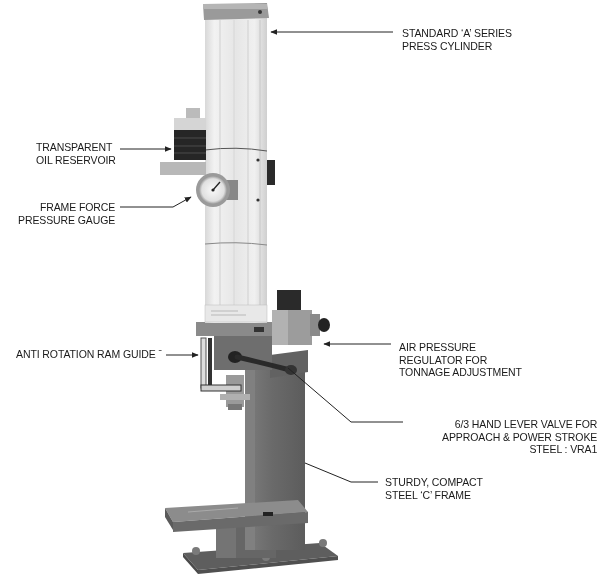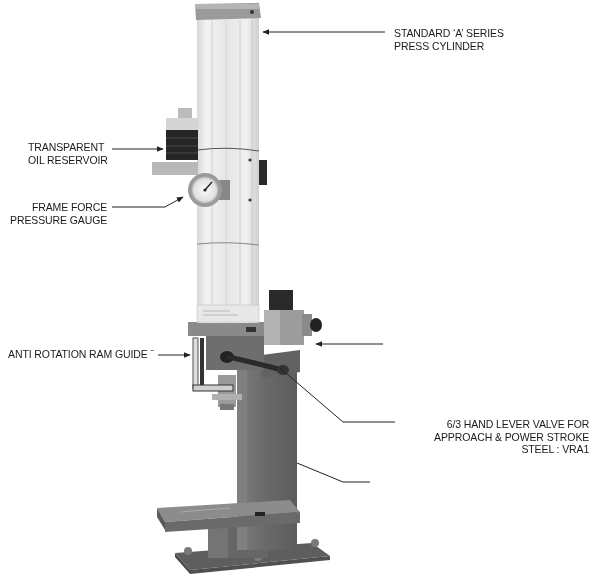--- a/index.html
+++ b/index.html
@@ -1,17 +1,17 @@
 <!DOCTYPE html>
 <html><head>
 <meta charset="utf-8">
 <style>
   html, body { margin: 0; padding: 0; background: #ffffff; }
   body { width: 600px; height: 582px; position: relative; overflow: hidden; font-family: "Liberation Sans", sans-serif; }
-  #stage { position: absolute; left: 0; top: 0; width: 520px; height: 582px; }
+  #stage { position: absolute; left: 8px; top: 0; width: 520px; height: 582px; }
   .label {
     position: absolute;
     font-family: "Liberation Sans", sans-serif;
     font-size: 10.5px;
     line-height: 12.5px;
     color: #1a1a1a;
     letter-spacing: -0.1px;
     white-space: nowrap;
   }
   .label span { display: block; }
@@ -168,21 +168,30 @@
 
   <div class="label" style="left:10px; top:201px; text-align:right;">
     <span>FRAME FORCE</span>
     <span>PRESSURE GAUGE</span>
   </div>
 
   <div class="label" style="left:8px; top:348px;">
     <span>ANTI ROTATION RAM GUIDE ˉ</span>
   </div>
 
+  <div class="label" style="left:391px; top:341px;">
+    <span>AIR PRESSURE</span>
+    <span>REGULATOR FOR</span>
+    <span>TONNAGE ADJUSTMENT</span>
+  </div>
 
   <div class="label" style="left:434px; top:418px;text-align:right;">
     <span>6/3 HAND LEVER VALVE FOR</span>
     <span>APPROACH &amp; POWER STROKE</span>
     <span>STEEL : VRA1</span>
   </div>
 
+  <div class="label" style="left:377px; top:476px;">
+    <span>STURDY, COMPACT</span>
+    <span>STEEL ‘C’ FRAME</span>
+  </div>
 
 </div>
 
 </body></html>

